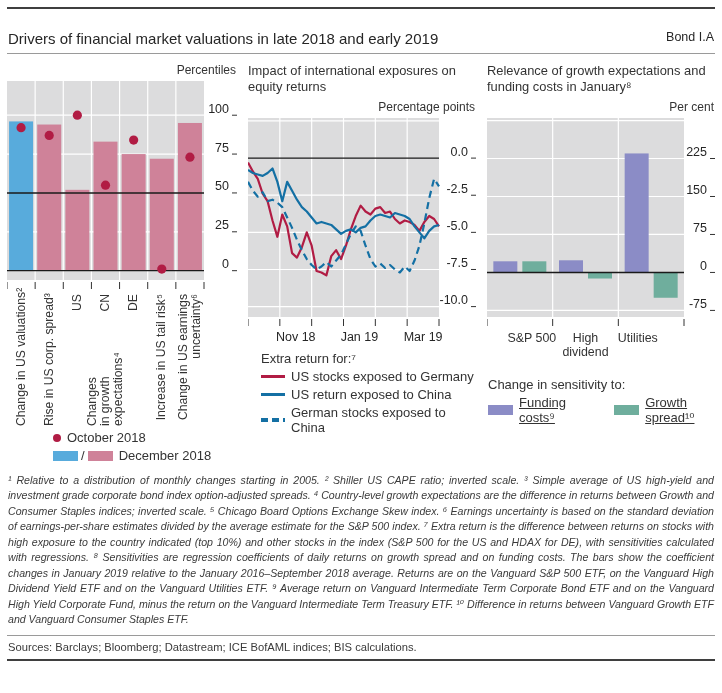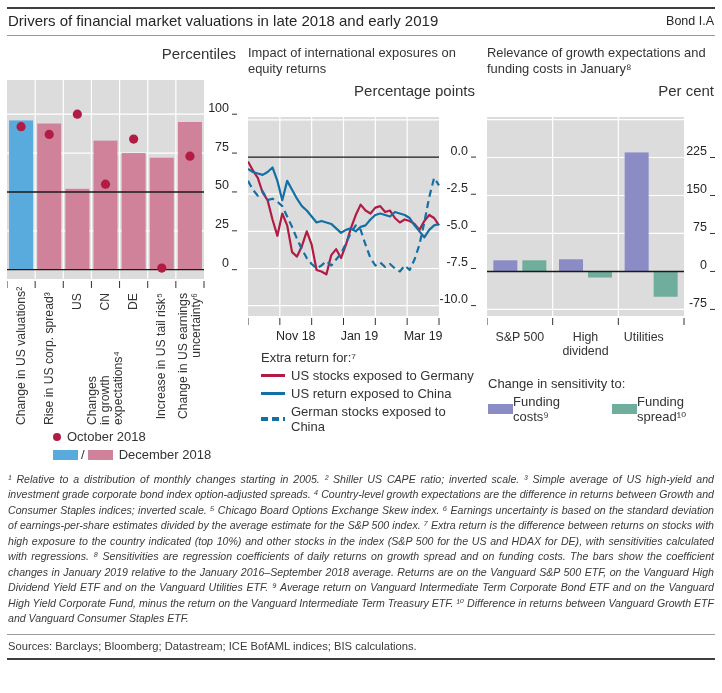--- a/index.html
+++ b/index.html
@@ -1,44 +1,44 @@
 <!DOCTYPE html>
 <html><head>
 <meta charset="utf-8">
 <style>
   html,body{margin:0;padding:0;background:#fff;}
   .page{width:722px;height:693px;box-sizing:border-box;padding:7px 7px 0;overflow:hidden;
         font-family:"Liberation Sans","DejaVu Sans",sans-serif;color:#333;background:#fff;position:relative;}
   .rule-thick{border-top:2px solid #3f3f3f;}
   .rule-thin{border-top:1px solid #9a9a9a;}
-  .header{display:flex;justify-content:space-between;align-items:center;padding:3px 1px 6px;gap:36px;}
+  .header{display:flex;justify-content:space-between;align-items:flex-start;padding:21px 1px 6px;gap:36px;}
   .title{font-size:15px;color:#262626;}
   .graph-label{font-size:12.5px;color:#262626;}
   .panels{display:grid;grid-template-columns:230px 228px 228px;column-gap:11px;margin-top:9px;}
   .panel h3{margin:0 0 4px;font-size:12.9px;font-weight:400;color:#333;line-height:1.27;min-height:33px;}
-  .unit{font-size:15px;text-align:right;color:#333;margin-bottom:18px;padding-right:1px;}
+  .unit{font-size:12px;text-align:right;color:#333;margin-bottom:4px;padding-right:1px;}
   svg{display:block;}
   svg text{font-family:"Liberation Sans","DejaVu Sans",sans-serif;}
   .xlabels-rot{position:relative;height:134px;}
   .rlab{position:absolute;transform:rotate(-90deg);transform-origin:0 0;font-size:12.2px;line-height:12.8px;
         text-align:right;color:#333;white-space:nowrap;}
   .rlab.start{text-align:left;}
   .cat-labels2{position:relative;height:32px;margin-top:2px;}
   .cat2{position:absolute;top:0;text-align:center;font-size:12.4px;line-height:14px;color:#333;}
   .legend{font-size:13px;color:#333;}
   .legend-left{margin-top:4px;padding-left:46px;}
   .legend-mid{margin-top:4px;padding-left:13px;}
   .legend-right{margin-top:14px;padding-left:1px;}
   .legend-heading{margin-bottom:3px;}
   .legend-row{display:flex;align-items:center;gap:6px;margin-top:3px;}
   .dot-swatch{width:8px;height:8px;border-radius:50%;display:inline-block;flex:none;}
   .bar-swatch{width:25px;height:10px;display:inline-block;flex:none;}
   .line-swatch{width:24px;height:3.5px;display:inline-block;flex:none;}
   .slash{margin:0 -3px;}
-  .li{display:inline-flex;align-items:center;}
+  .li{display:inline-flex;align-items:center;gap:6px;text-decoration:underline;}
   .li + .li{margin-left:26px;}
   .footnotes{font-size:10.6px;line-height:1.46;text-align:justify;color:#3a3a3a;margin:10px 1px 0;font-style:italic;}
   .sources{font-size:11.2px;color:#3a3a3a;margin:5px 1px 0;}
   .rule-src{margin-top:7px;}
   .rule-bottom{border-top:2px solid #3f3f3f;margin-top:6px;}
 </style>
 </head>
 <body>
 
 <div class="page">
@@ -209,34 +209,34 @@
           <line x1="223" x2="228" y1="154.44020356234097" y2="154.44020356234097" stroke="#333" stroke-width="1"></line>
           <text x="220" y="151.94020356234097" text-anchor="end" font-size="12.5" fill="#262626">0</text>
           <line x1="223" x2="228" y1="192.41730279898218" y2="192.41730279898218" stroke="#333" stroke-width="1"></line>
           <text x="220" y="189.91730279898218" text-anchor="end" font-size="12.5" fill="#262626">-75</text>
           <line x1="0" x2="0" y1="201" y2="208" stroke="#333" stroke-width="1"></line>
           <line x1="65.66666666666667" x2="65.66666666666667" y1="201" y2="208" stroke="#333" stroke-width="1"></line>
           <line x1="131.33333333333334" x2="131.33333333333334" y1="201" y2="208" stroke="#333" stroke-width="1"></line>
           <line x1="197" x2="197" y1="201" y2="208" stroke="#333" stroke-width="1"></line>
         </svg>
       <div class="cat-labels2" id="cat-labels-2">
-          <div class="cat2" style="left: 0px; width: 65.6667px;">S&amp;P 500</div>
+          <div class="cat2" style="left: 12px; width: 65.6667px;">S&amp;P 500</div>
           <div class="cat2" style="left: 65.6667px; width: 65.6667px;">High<br>dividend</div>
-          <div class="cat2" style="left: 124px; width: 65.6667px;">Utilities</div>
+          <div class="cat2" style="left: 118px; width: 65.6667px;">Utilities</div>
         </div>
       <div class="legend legend-right">
         <div class="legend-heading">Change in sensitivity to:</div>
         <div class="legend-row">
           <span class="li">
             <span class="bar-swatch" style="background: rgb(139, 140, 198);"></span>
             <span>Funding costs⁹</span>
           </span>
           <span class="li">
             <span class="bar-swatch" style="background: rgb(111, 174, 157);"></span>
-            <span>Funding spread¹⁰</span>
+            <span>Growth spread¹⁰</span>
           </span>
         </div>
       </div>
     </section>
   </div>
 
   <p class="footnotes">¹  Relative to a distribution of monthly changes starting in 2005.   ²  Shiller US CAPE ratio; inverted scale.   ³  Simple average of US high-yield and investment grade corporate bond index option-adjusted spreads.   ⁴  Country-level growth expectations are the difference in returns between Growth and Consumer Staples indices; inverted scale.   ⁵  Chicago Board Options Exchange Skew index.   ⁶  Earnings uncertainty is based on the standard deviation of earnings-per-share estimates divided by the average estimate for the S&amp;P 500 index.   ⁷  Extra return is the difference between returns on stocks with high exposure to the country indicated (top 10%) and other stocks in the index (S&amp;P 500 for the US and HDAX for DE), with sensitivities calculated with regressions.   ⁸  Sensitivities are regression coefficients of daily returns on growth spread and on funding costs. The bars show the coefficient changes in January 2019 relative to the January 2016–September 2018 average. Returns are on the Vanguard S&amp;P 500 ETF, on the Vanguard High Dividend Yield ETF and on the Vanguard Utilities ETF.   ⁹  Average return on Vanguard Intermediate Term Corporate Bond ETF and on the Vanguard High Yield Corporate Fund, minus the return on the Vanguard Intermediate Term Treasury ETF.   ¹⁰  Difference in returns between Vanguard Growth ETF and Vanguard Consumer Staples ETF.</p>
   <div class="rule-thin rule-src"></div>
   <p class="sources">Sources: Barclays; Bloomberg; Datastream; ICE BofAML indices; BIS calculations.</p>
   <div class="rule-bottom"></div>

